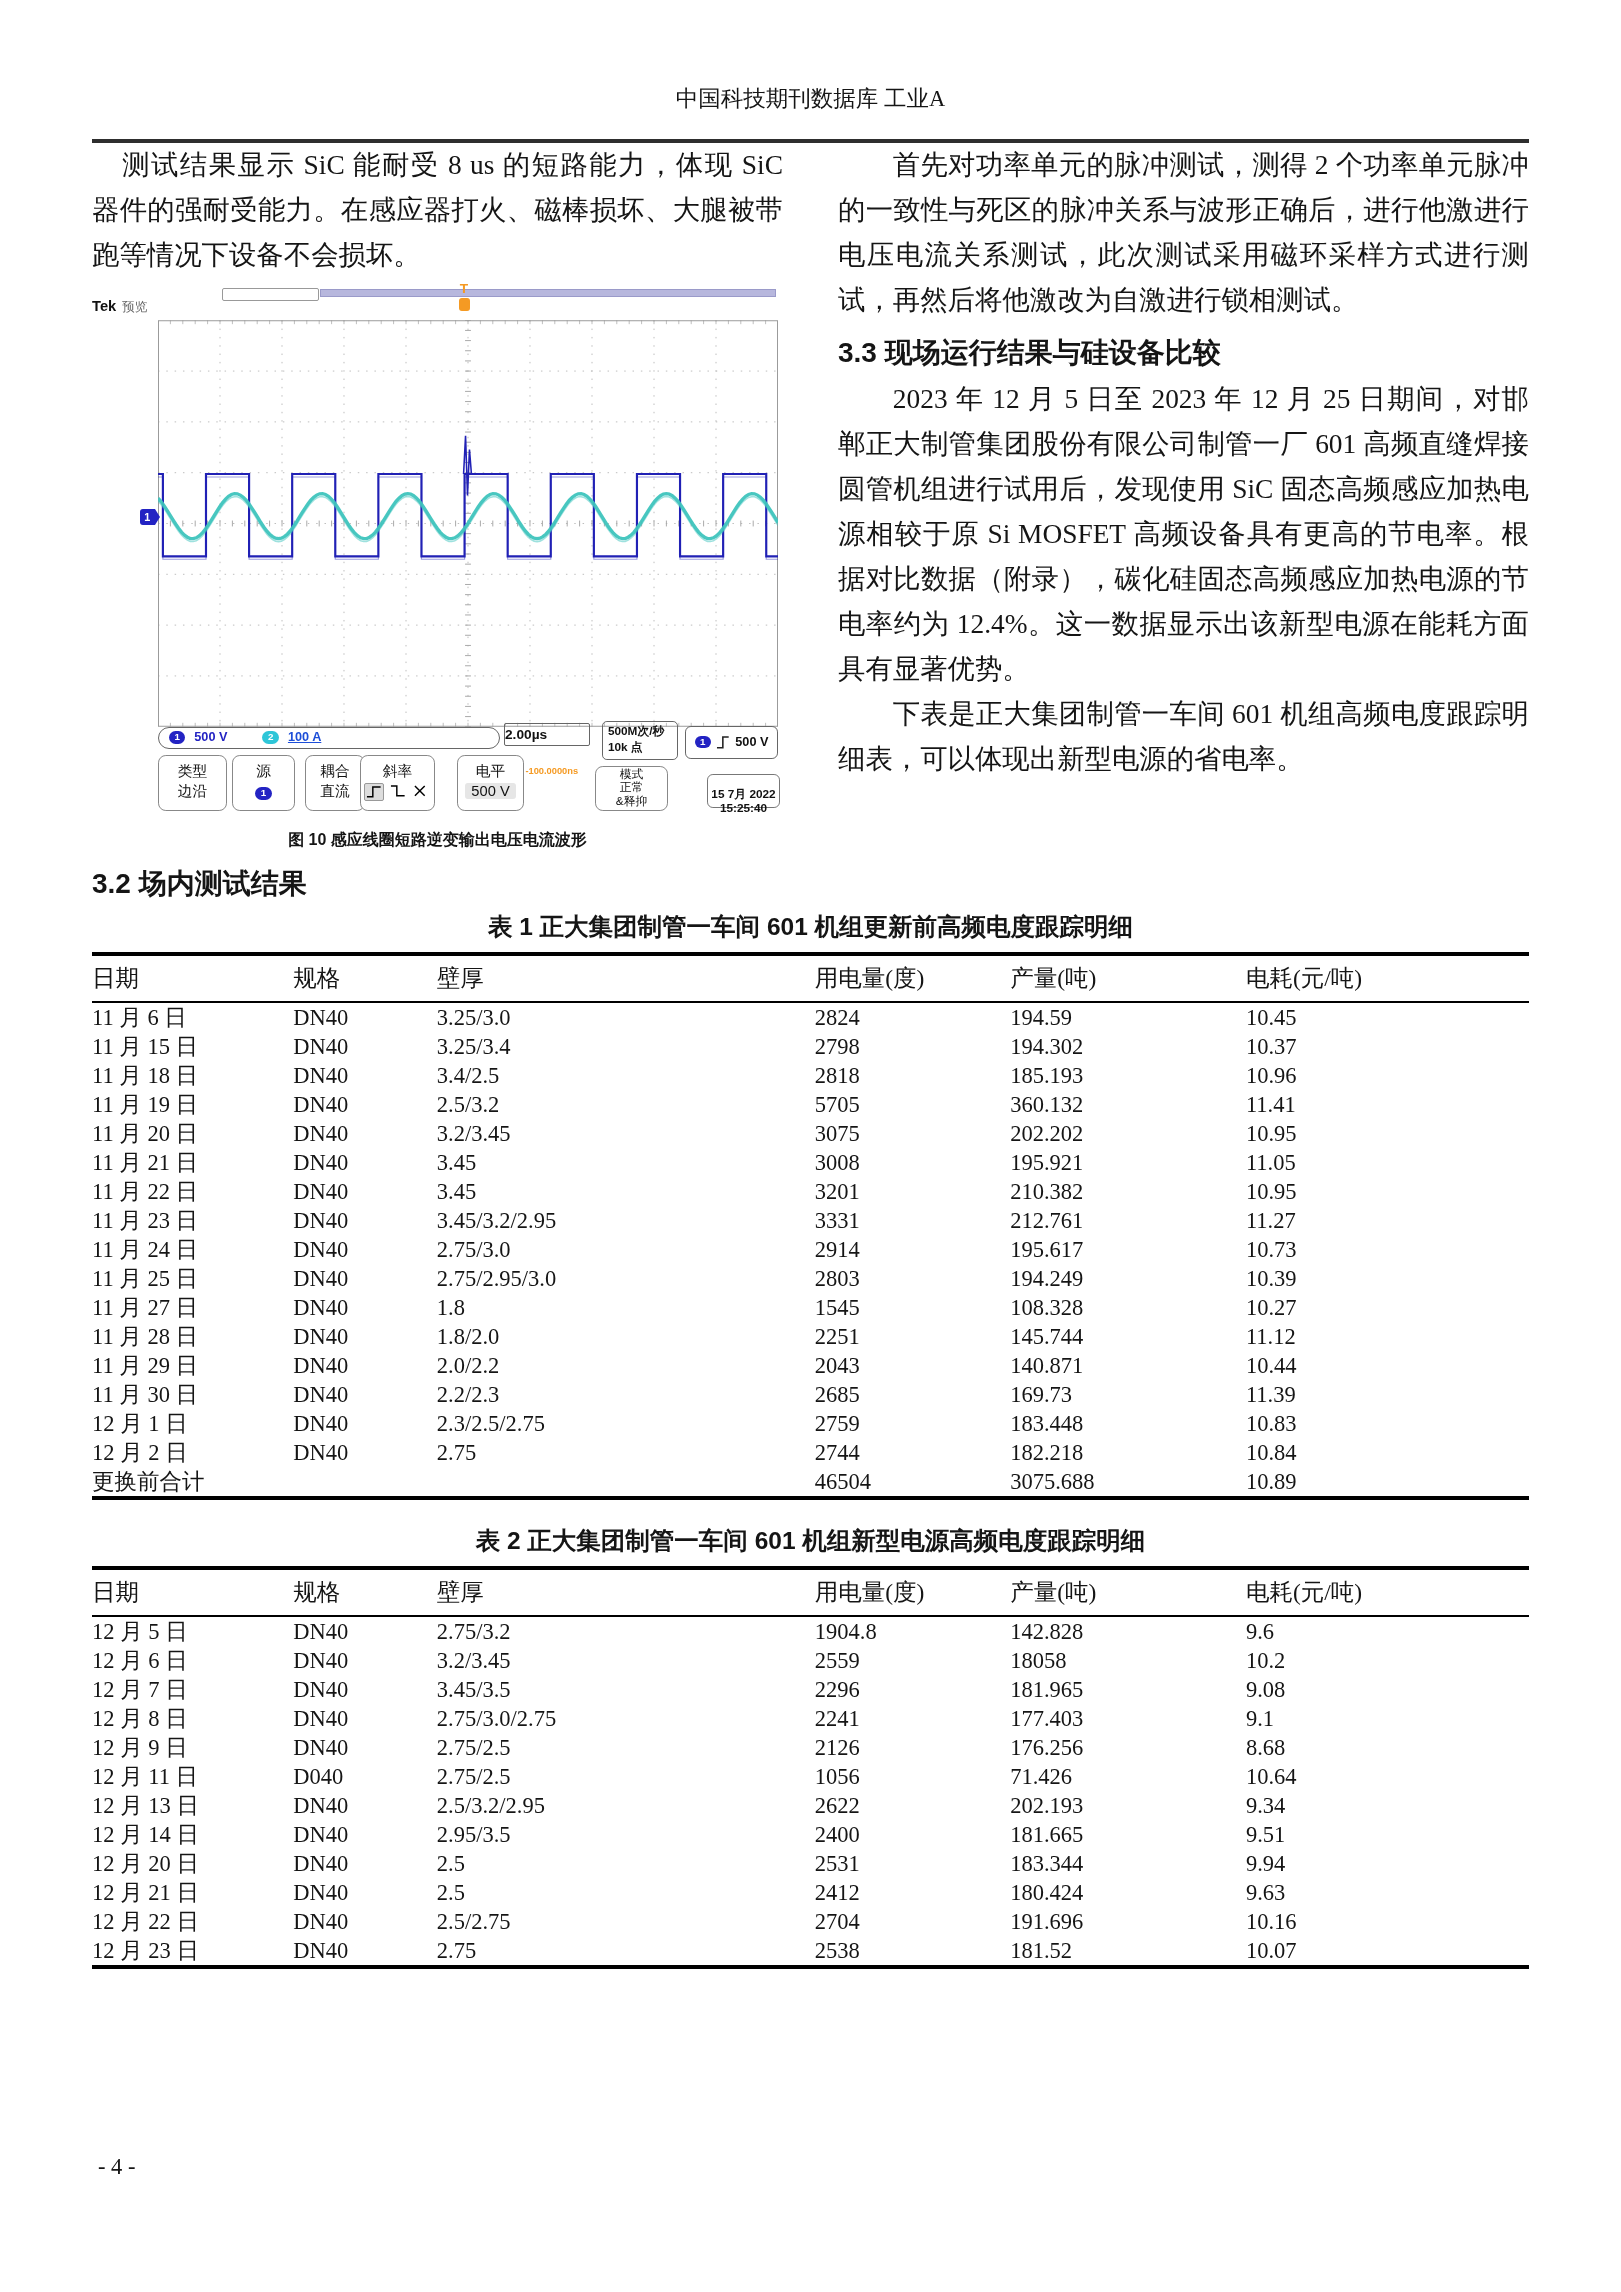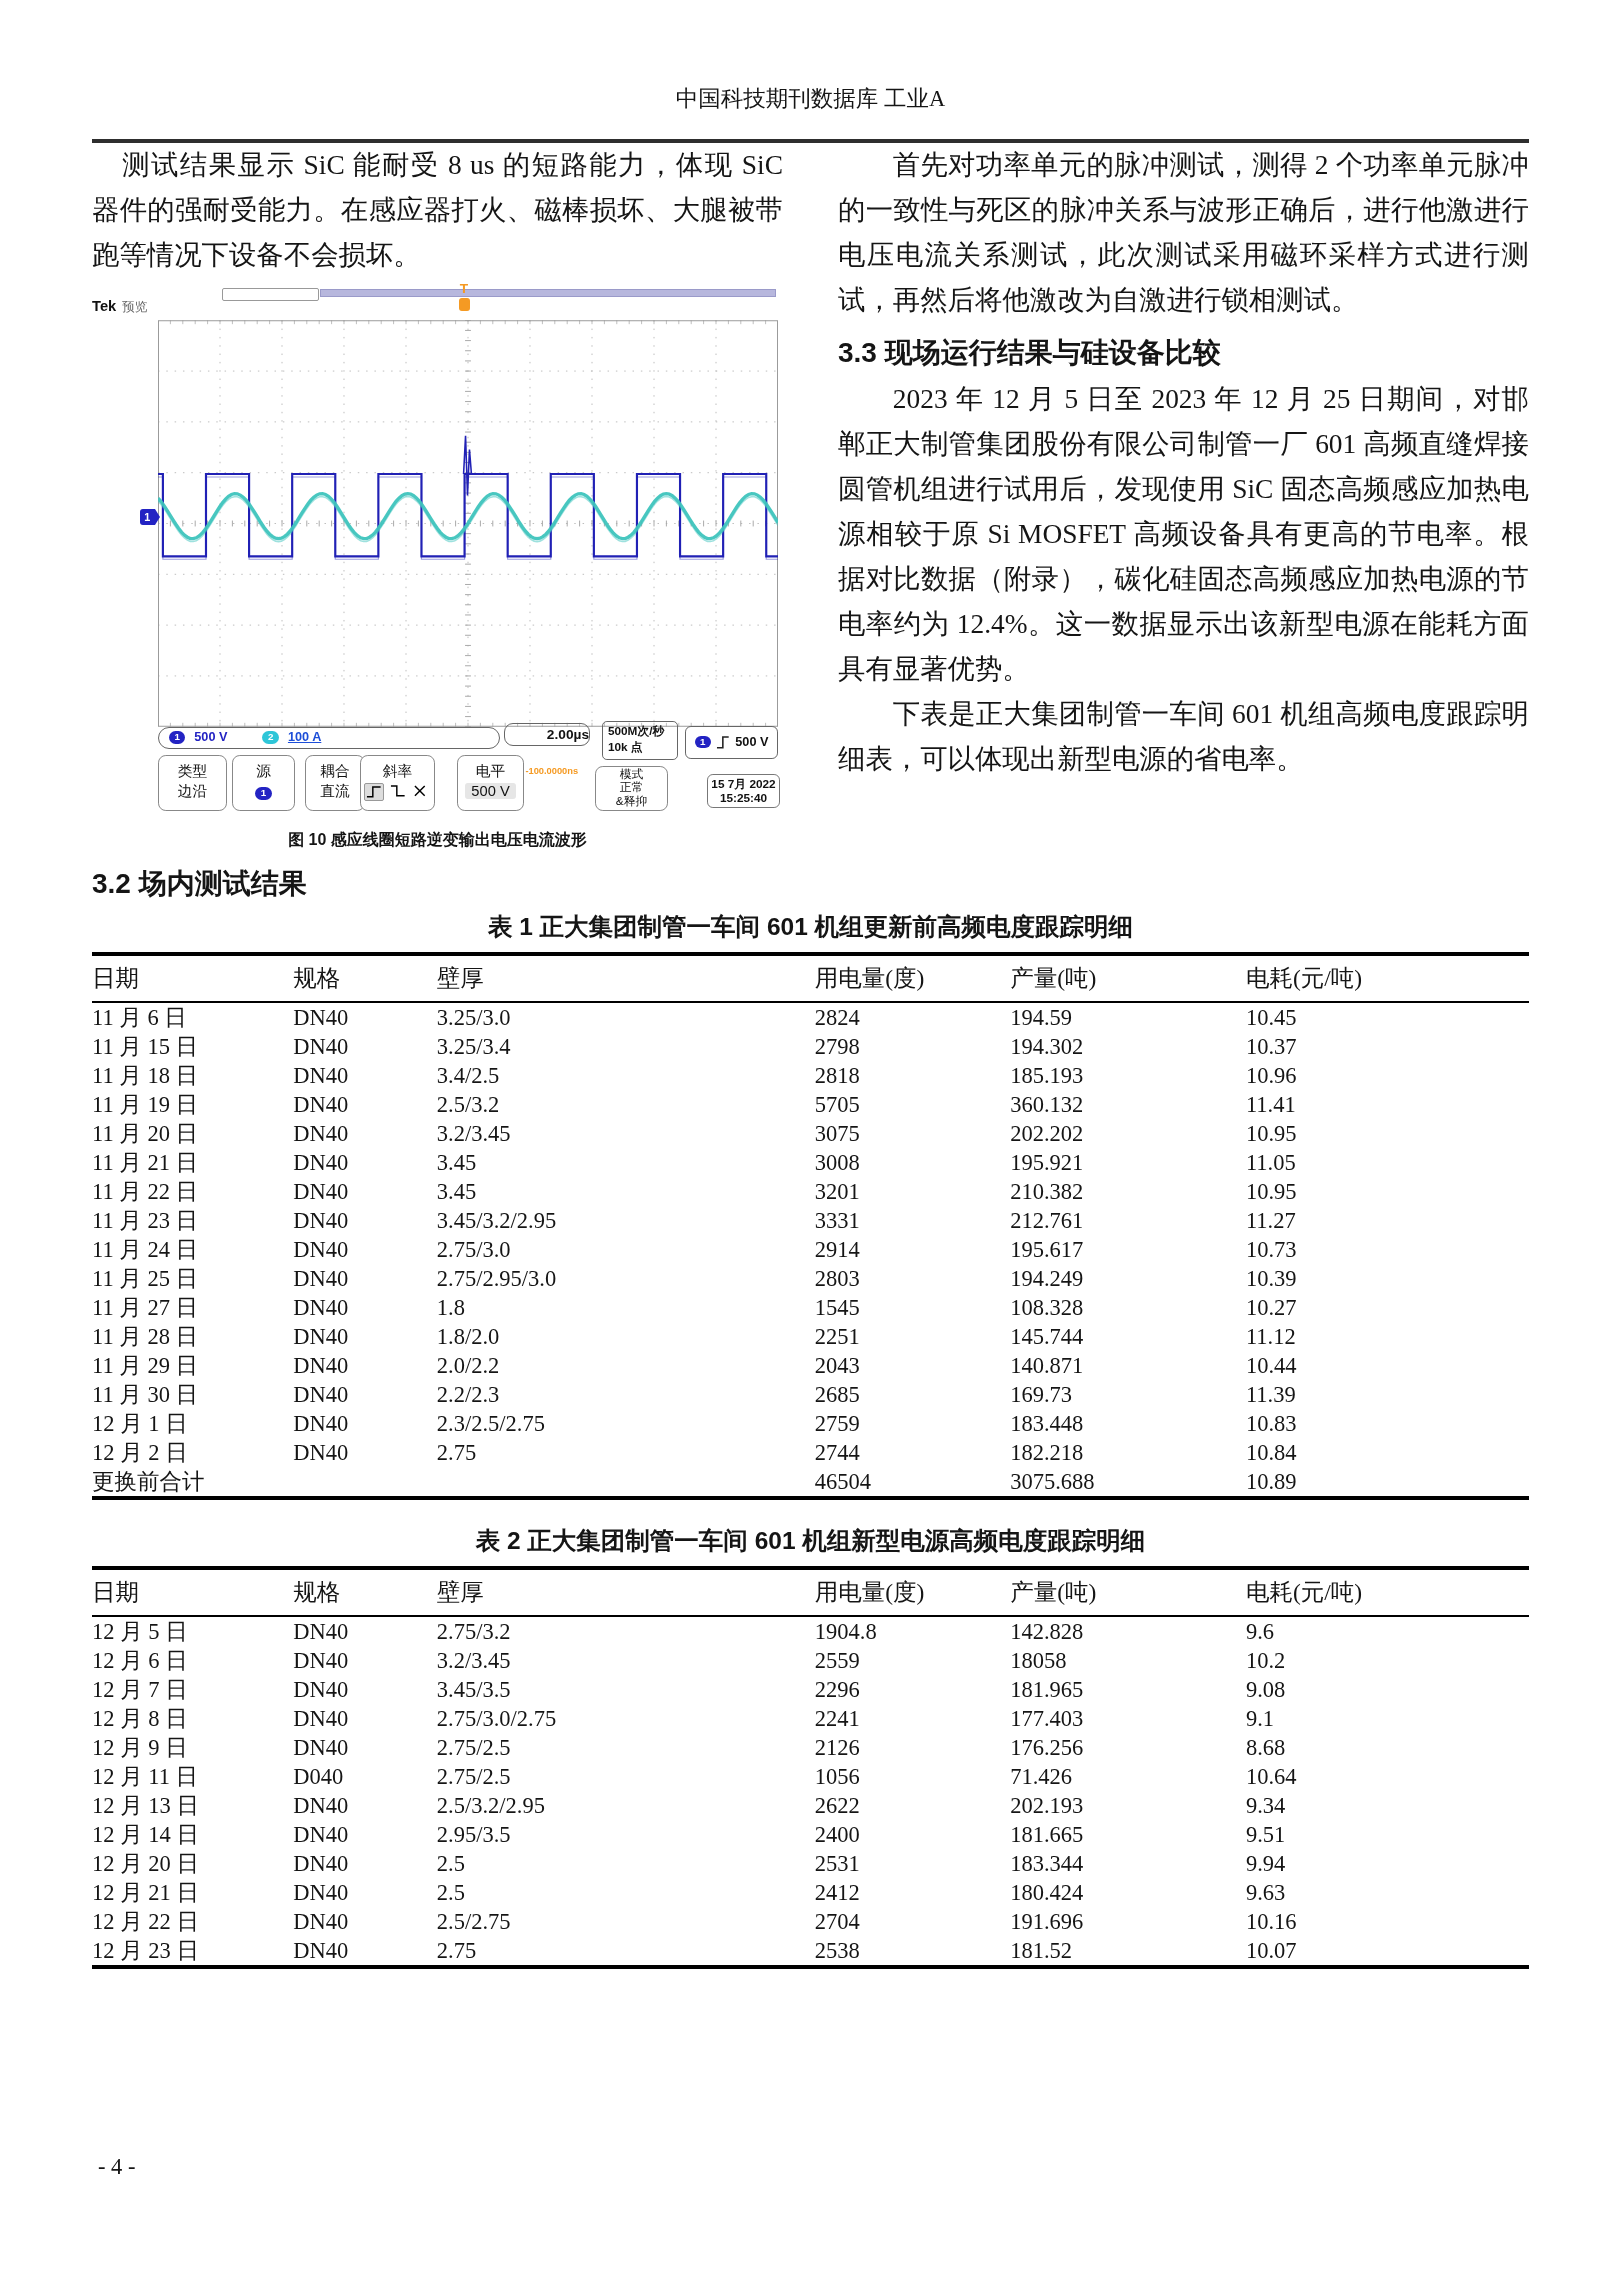--- a/index.html
+++ b/index.html
@@ -46,37 +46,37 @@
     border-radius:11.8px;display:flex;align-items:center;font-size:12.7px;font-weight:bold;box-sizing:border-box;
   }
   .badge{display:inline-block;min-width:16.7px;height:12.7px;border-radius:7.8px;color:#fff;
     font-size:9.8px;line-height:12.7px;font-weight:bold;text-align:center;padding:0 2px;box-sizing:border-box;}
   .b-blue{background:#2323c3;}
   .b-cyan{background:#2ec6d8;}
   .statusbar .v1{color:#2323c3;margin-left:8.8px;}
   .statusbar .v2{color:#1d4ed8;margin-left:8.8px;text-decoration:underline;}
   .statusbar .g1{margin-left:9.8px;display:flex;align-items:center;}
   .statusbar .g2{margin-left:35px;display:flex;align-items:center;}
-  .tbbox{position:absolute;left:412px;top:437px;width:86px;height:23.5px;border:1.5px solid #666;border-radius:9px;
-    text-align:right;font-weight:bold;font-size:13.7px;line-height:21.6px;box-sizing:border-box;}
+  .tbbox{position:absolute;left:412px;top:437px;width:86px;height:23.5px;border:1.5px solid #666;border-radius:2px;
+    text-align:left;font-weight:bold;font-size:13.7px;line-height:21.6px;box-sizing:border-box;}
   .tbtrig{position:absolute;left:411px;top:463px;font-size:9.3px;color:#f59a23;font-weight:bold;white-space:nowrap;}
   .srbox{position:absolute;left:510px;top:435px;width:76px;height:39px;border:1.5px solid #666;border-radius:4.9px;
     padding:2.9px 0 0 4.9px;font-size:11.8px;font-weight:bold;line-height:15.7px;box-sizing:border-box;}
   .trbox{position:absolute;left:593px;top:440px;width:93px;height:33px;border:1.5px solid #666;border-radius:5.9px;
     display:flex;align-items:center;justify-content:space-around;font-size:12.7px;font-weight:bold;box-sizing:border-box;padding:0 5.9px;}
   .mbtn{position:absolute;top:469px;height:56px;border:1.5px solid #888;border-radius:7.8px;background:#fff;
     text-align:center;font-size:14.7px;line-height:19.6px;box-sizing:border-box;padding-top:6.9px;}
   .mbtn .val-hl{background:#e6e6e6;border-radius:2.9px;padding:0 5.9px;}
   .slopes{display:flex;justify-content:center;gap:3.9px;margin-top:1px;}
   .slopes span{display:inline-block;width:19.6px;height:17.6px;}
   .slopes .pressed{background:#ddd;border:1px solid #999;border-radius:2px;box-sizing:border-box;}
   .modebox{position:absolute;left:503px;top:480px;width:73px;height:45px;border:1.5px solid #888;border-radius:7.8px;
     font-size:11.8px;line-height:13.7px;text-align:center;box-sizing:border-box;padding-top:1px;}
   .datebox{position:absolute;left:615px;top:488px;width:73px;height:34px;border:1.5px solid #777;border-radius:5.9px;
-    font-size:11.8px;font-weight:bold;line-height:14.7px;text-align:center;box-sizing:border-box;padding-top:2px;}
+    font-size:11.8px;font-weight:bold;line-height:14.7px;text-align:center;box-sizing:border-box;padding-top:12px;}
   
   .tables{margin-top:2px;}
   .tbl-title{
     font-family:Liberation Sans, sans-serif;font-weight:bold;
     font-size:24.5px;line-height:31px;text-align:center;margin:0 0 9.8px;
   }
   .tbl-title.second{margin-top:25.5px;}
   table.data{width:100%;border-collapse:collapse;border-top:4.9px solid #000;border-bottom:4.9px solid #000;
     font-size:22.5px;table-layout:fixed;}
   table.data th{font-weight:normal;text-align:left;font-size:23.5px;padding:5.9px 0 6.9px;border-bottom:2.9px solid #000;}

